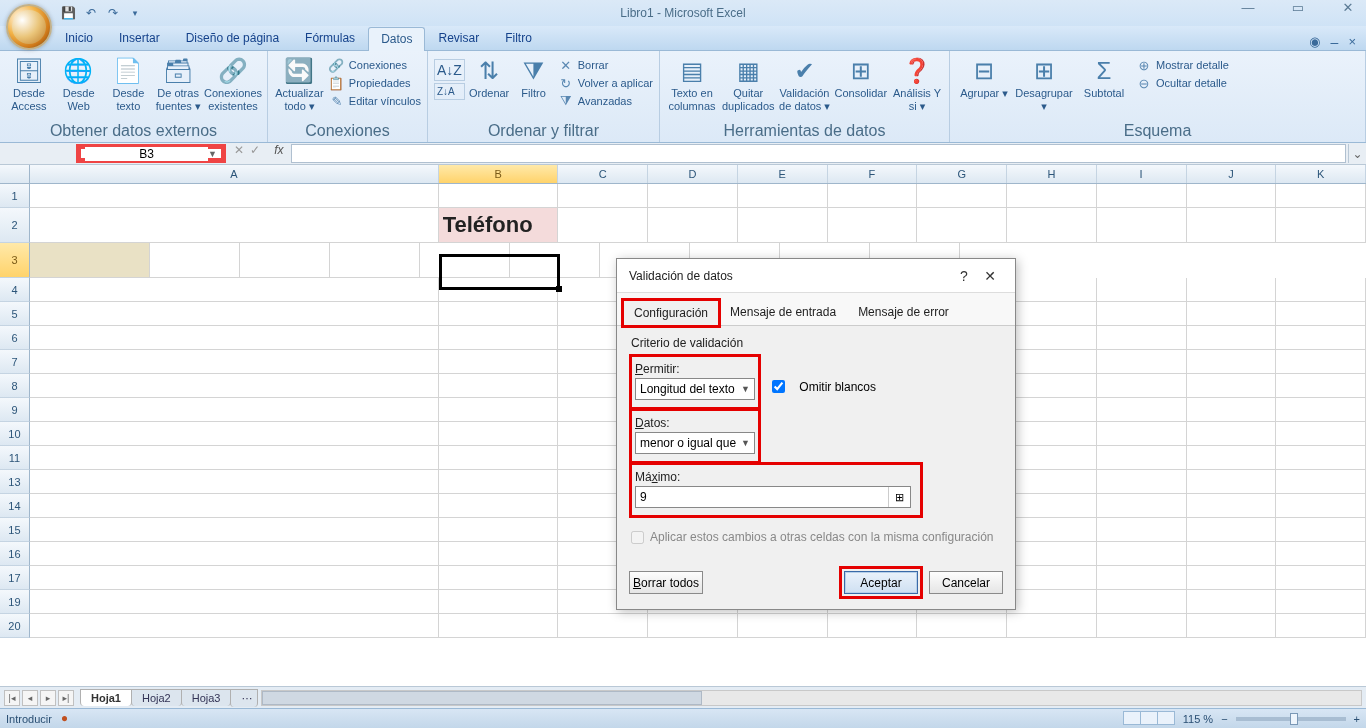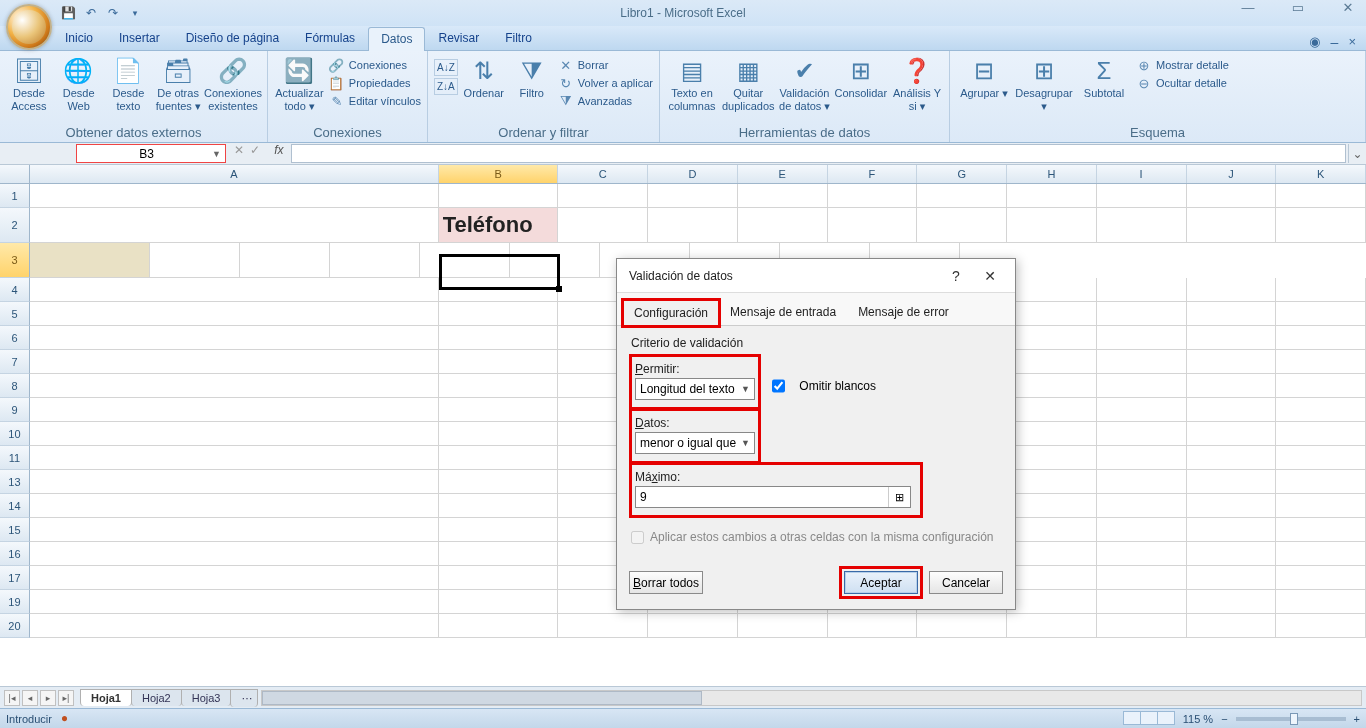--- a/index.html
+++ b/index.html
@@ -18,31 +18,31 @@
 
 .ribbon-tabs{ height:25px; background:linear-gradient(#d9e9f9,#bed8f0); display:flex; align-items:flex-end; padding-left:52px; font-size:12px; border-bottom:1px solid #9ab9d6;}
 .ribbon-tab{ padding:4px 12px 5px; color:#15428b; cursor:default; border:1px solid transparent; border-bottom:none; border-radius:3px 3px 0 0;}
 .ribbon-tab.active{ background:#e9f2fb; border-color:#9ab9d6; color:#2b5a8b; position:relative; top:1px;}
 .ribbon-right{ margin-left:auto; display:flex; gap:10px; padding-right:10px; color:#3a6a9a;}
 .ribbon-right span{font-size:13px;}
 
 
 .ribbon{ height:92px; background:linear-gradient(#eaf2fb,#dce9f7); display:flex; border-bottom:1px solid #9ab9d6;}
 .group{ border-right:1px solid #b8cde2; padding:2px 6px 0; display:flex; flex-direction:column; justify-content:space-between;}
-.group-title{ font-size:13px; color:#4a6d88; text-align:center; padding:1px 0 2px; white-space:nowrap;}
+.group-title{ font-size:16px; color:#4a6d88; text-align:center; padding:1px 0 2px; white-space:nowrap;}
 .group-body{ display:flex; align-items:flex-start; gap:4px; flex:1;}
 .big-btn{ display:flex; flex-direction:column; align-items:center; width:56px; font-size:11px; color:#2b5a8b; text-align:center; line-height:1.15; padding-top:2px;}
 .big-btn .ico{ width:32px; height:32px; display:flex; align-items:center; justify-content:center; font-size:24px; color:#4a7fab;}
 .small-list{ display:flex; flex-direction:column; gap:2px; padding-top:4px;}
 .small-btn{ display:flex; align-items:center; gap:4px; font-size:11px; color:#2b5a8b; white-space:nowrap;}
 .small-btn .ico{ width:16px; height:16px; font-size:13px; display:inline-flex; align-items:center; justify-content:center; color:#5a88b2;}
 
 
 .formula-row{ height:22px; background:#e8eef4; border-bottom:1px solid #b9c8d6; display:flex; align-items:stretch; font-size:12px;}
-.name-box{ width:150px; border-right:1px solid #b9c8d6; display:flex; align-items:center; padding:0 4px; background:#fff; margin:1px 0 1px 38px; border:1px solid #ef4444;}
+.name-box{ width:150px; border-right:1px solid #b9c8d6; display:flex; align-items:center; padding:0 4px; background:#fff; margin:1px 0 1px 38px; border:5px solid #ef4444;}
 .name-box input{ width:100%; border:none; outline:none; font-size:12px; text-align:center;}
 .name-box .dd{ color:#666; font-size:9px;}
 .fx-area{ flex:1; display:flex; align-items:center; background:#fff; margin:1px 2px; border:1px solid #b0c0d0;}
 .fx-btns{ display:flex; gap:6px; padding:0 8px; color:#999;}
 .fx-label{ font-style:italic; color:#555; padding:0 6px;}
 .fx-expand{width:18px;background:#e8eef4;border-left:1px solid #b9c8d6;margin:1px 0;display:flex;align-items:center;justify-content:center;color:#666;}
 
 
 .grid-wrap{ position:relative; height:calc(728px - 26px - 25px - 92px - 22px - 22px - 20px); overflow:hidden; background:#fff;}
 .col-headers{ display:flex; height:19px; background:linear-gradient(#f4f8fc,#dde8f2); border-bottom:1px solid #9fb6cb; font-size:11px; color:#2c5579;}
@@ -74,21 +74,21 @@
 .hscroll .thumb{position:absolute;left:0;top:0;bottom:0;width:40%;background:#cfd8e2;border:1px solid #aeb9c6;}
 
 .statusbar{ height:20px; background:linear-gradient(#d8e6f4,#c3d7ea); display:flex; align-items:center; font-size:11px; color:#2a4f73; padding:0 6px; border-top:1px solid #9ab9d6;}
 .status-right{ margin-left:auto; display:flex; align-items:center; gap:8px;}
 .view-btns span{ width:18px; height:14px; border:1px solid #9ab9d6; display:inline-block; margin-left:-1px; background:#eaf2fb;}
 .zoom-slider{ width:110px; height:4px; background:#a8bdd2; position:relative;}
 .zoom-slider .thumb{ position:absolute; left:54px; top:-4px; width:8px; height:12px; background:#eef5fc; border:1px solid #7a98b6;}
 
 
 .dialog{ position:absolute; left:616px; top:258px; width:400px; background:#f0f0f0; border:1px solid #888; box-shadow:2px 2px 10px rgba(0,0,0,.25); font-size:12px; z-index:100;}
-.dlg-title{ height:34px; display:flex; align-items:center; padding:0 12px; background:#fff; border-bottom:1px solid #ddd;gap:8px;}
+.dlg-title{ height:34px; display:flex; align-items:center; padding:0 12px; background:#fff; border-bottom:1px solid #ddd;}
 .dlg-title .t{ flex:1; color:#222;}
 .dlg-title .q,.dlg-title .x{ width:26px; text-align:center; font-size:14px; color:#333;}
 .dlg-tabs{ display:flex; background:#f8f8f8; border-bottom:1px solid #ccc; padding:6px 6px 0;}
 .dlg-tab{ padding:5px 10px; border:1px solid transparent; border-bottom:none; color:#222; font-size:12px;}
 .dlg-tab.active{ background:#f0f0f0; border-color:#ccc; border-bottom:1px solid #f0f0f0; position:relative; top:1px;}
 .dlg-body{ padding:10px 14px 12px;}
 .fieldset-label{ color:#222; margin-bottom:6px; display:block;}
 .fld-row{ margin:4px 0;}
 .fld-label{ display:block; margin-bottom:2px; color:#222;}
 .fld-label u{text-decoration:underline;}
@@ -96,21 +96,21 @@
 .dlg-select .dd{color:#555;font-size:9px;}
 .dlg-input{ width:276px; height:22px; border:1px solid #888; background:#fff; display:flex; align-items:center;}
 .dlg-input input{ flex:1; border:none; outline:none; padding:0 4px; font-size:12px;}
 .dlg-input .pick{ width:22px; height:20px; border-left:1px solid #ccc; display:flex; align-items:center; justify-content:center; font-size:11px;}
 .dlg-check{ display:flex; align-items:center; gap:6px; margin:14px 0 4px;}
 .dlg-check input{width:13px;height:13px;}
 .dlg-actions{ display:flex; padding:8px 12px 12px; gap:8px; align-items:center;}
 .dlg-btn{ min-width:74px; height:23px; border:1px solid #8a8a8a; background:linear-gradient(#fdfdfd,#e5e5e5); font-size:12px; display:flex; align-items:center; justify-content:center;}
 .dlg-btn.primary{ border:1px solid #3a6aa8; background:linear-gradient(#eaf2fb,#cfe0f2); box-shadow:inset 0 0 0 1px #b7d0ea;}
 .redbox{ outline:3px solid #e50000; outline-offset:-1px;}
-.inline-row{display:flex;gap:10px;}
+.inline-row{display:flex;align-items:center;gap:10px;}
 </style>
 </head>
 <body>
 
 <div class="titlebar">
   <div class="office-btn"></div>
   <div class="qat">
     <span>💾</span>
     <span>↶</span>
     <span>↷</span>
@@ -187,21 +187,21 @@
           </div>
       </div>
     </div>
     <div class="group-title">Conexiones</div>
   </div>
 
   <div class="group" style="width:232px;">
     <div class="group-body">
       <div style="display:flex;flex-direction:column;gap:2px;padding-top:6px;">
         <div class="small-btn" style="border:1px solid #b8cde2;padding:2px;">
-            <span style="font-size:10px;">A↓Z</span>
+            <span style="font-size:14px;">A↓Z</span>
           </div>
         <div class="small-btn" style="border:1px solid #b8cde2;padding:2px;">
             <span style="font-size:10px;">Z↓A</span>
           </div>
       </div>
       <div class="big-btn">
           <span class="ico">⇅</span>
           <span>Ordenar</span>
         </div>
       <div class="big-btn">

